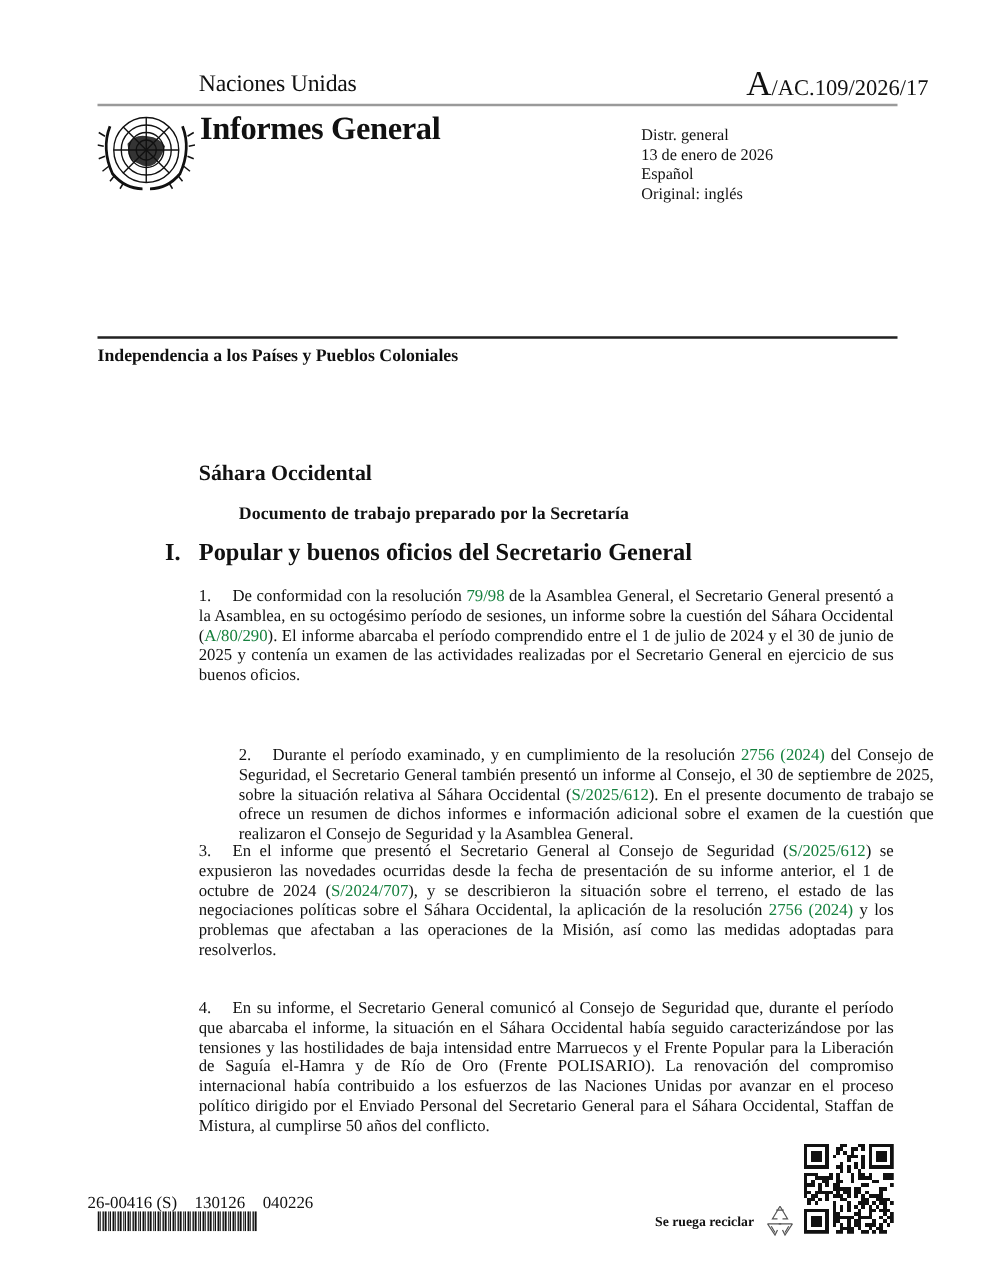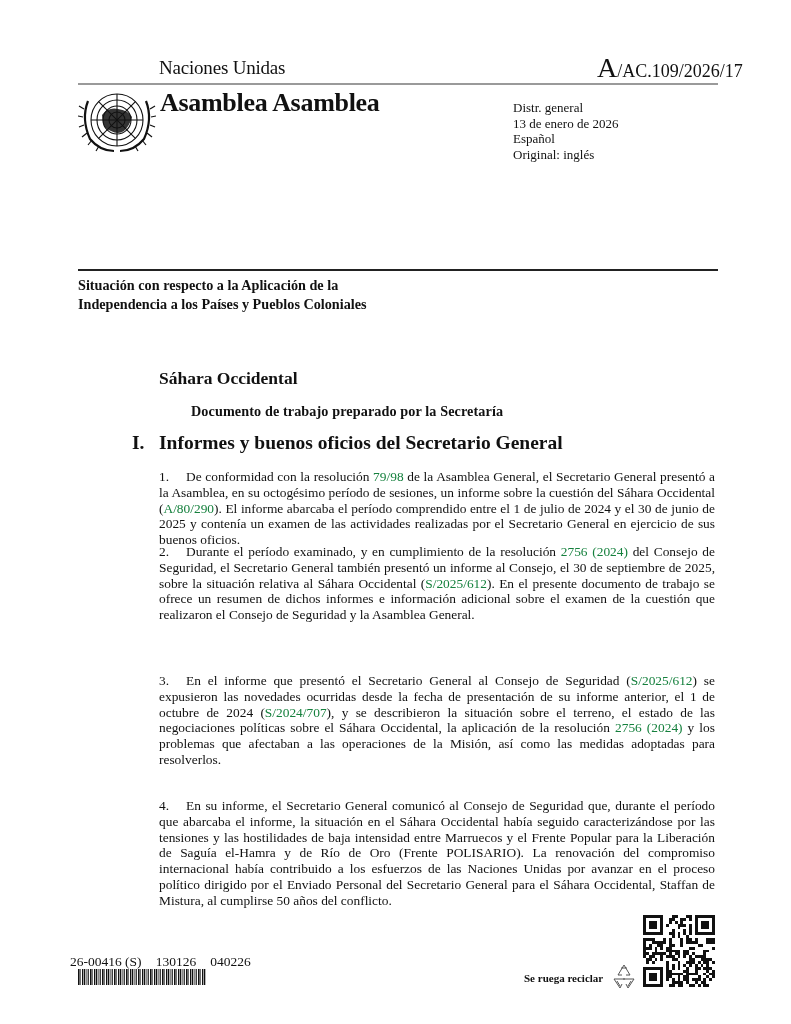--- a/index.html
+++ b/index.html
@@ -26,21 +26,21 @@
   .subject { left: 159px; top: 368px; font-size: 17.5px; font-weight: bold; }
   .subtitle { left: 159px; top: 403px; font-size: 14.2px; font-weight: bold; letter-spacing: 0.1px; margin-left: 32px; }
   .section { left: 132px; top: 432px; font-size: 19.5px; font-weight: bold; white-space: nowrap; }
   .section .num { display: inline-block; width: 27px; }
 
   .para { left: 159px; width: 556px; font-size: 13.4px; line-height: 15.8px; text-align: justify; }
   .para .pnum { display: inline-block; width: 27px; text-indent: 0; }
   .link { color: #15803d; text-decoration: none; }
 
   .p1 { top: 469px; }
-  .p2 { top: 544px; }
+  .p2 { top: 596px; margin-left: 32px; }
   .p3 { top: 673px; }
   .p4 { top: 778px; margin-top: 20px; }
 
   .jobno { left: 70px; top: 954px; font-size: 13.5px; white-space: nowrap; }
   .jobno span { margin-right: 14px; }
   .barcode { left: 78px; top: 969px; width: 130px; height: 16px; }
 
   .recycle-text { left: 524px; top: 972px; font-size: 11px; font-weight: bold; white-space: nowrap; }
   .recycle-icon { left: 611px; top: 963px; width: 26px; height: 26px; }
   .qr { left: 643px; top: 915px; width: 72px; height: 72px; }
@@ -77,39 +77,38 @@
       <line x1="21" y1="57" x2="18" y2="62"></line>
     <line x1="72" y1="20" x2="77" y2="17"></line>
       <line x1="73" y1="28" x2="78" y2="27"></line>
       <line x1="72" y1="36" x2="77" y2="38"></line>
       <line x1="69" y1="44" x2="74" y2="48"></line>
       <line x1="64" y1="51" x2="68" y2="56"></line>
       <line x1="57" y1="57" x2="60" y2="62"></line>
   </g>
 </svg>
 
-<div class="abs organ">Asamblea Asamblea</div>
+<div class="abs organ">Informes General</div>
 
 <div class="abs distr">
   <div>Distr. general</div>
   <div>13 de enero de 2026</div>
   <div>Español</div>
   <div>Original: inglés</div>
 </div>
 
 <div class="abs rule-thick"></div>
 
 <div class="abs committee">
-  <div>Situación con respecto a la Aplicación de la</div>
   <div>Independencia a los Países y Pueblos Coloniales</div>
 </div>
 
 <div class="abs subject">Sáhara Occidental</div>
 <div class="abs subtitle">Documento de trabajo preparado por la Secretaría</div>
-<div class="abs section"><span class="num">I.</span><span>Informes y buenos oficios del Secretario General</span></div>
+<div class="abs section"><span class="num">I.</span><span>Popular y buenos oficios del Secretario General</span></div>
 
 <div class="abs para p1"><span class="pnum">1.</span><span>De conformidad con la resolución </span><a class="link" href="#">79/98</a><span> de la Asamblea General, el Secretario General presentó a la Asamblea, en su octogésimo período de sesiones, un informe sobre la cuestión del Sáhara Occidental (</span><a class="link" href="#">A/80/290</a><span>). El informe abarcaba el período comprendido entre el 1 de julio de 2024 y el 30 de junio de 2025 y contenía un examen de las actividades realizadas por el Secretario General en ejercicio de sus buenos oficios.</span></div>
 <div class="abs para p2"><span class="pnum">2.</span><span>Durante el período examinado, y en cumplimiento de la resolución </span><a class="link" href="#">2756 (2024)</a><span> del Consejo de Seguridad, el Secretario General también presentó un informe al Consejo, el 30 de septiembre de 2025, sobre la situación relativa al Sáhara Occidental (</span><a class="link" href="#">S/2025/612</a><span>). En el presente documento de trabajo se ofrece un resumen de dichos informes e información adicional sobre el examen de la cuestión que realizaron el Consejo de Seguridad y la Asamblea General.</span></div>
 <div class="abs para p3"><span class="pnum">3.</span><span>En el informe que presentó el Secretario General al Consejo de Seguridad (</span><a class="link" href="#">S/2025/612</a><span>) se expusieron las novedades ocurridas desde la fecha de presentación de su informe anterior, el 1 de octubre de 2024 (</span><a class="link" href="#">S/2024/707</a><span>), y se describieron la situación sobre el terreno, el estado de las negociaciones políticas sobre el Sáhara Occidental, la aplicación de la resolución </span><a class="link" href="#">2756 (2024)</a><span> y los problemas que afectaban a las operaciones de la Misión, así como las medidas adoptadas para resolverlos.</span></div>
 <div class="abs para p4"><span class="pnum">4.</span><span>En su informe, el Secretario General comunicó al Consejo de Seguridad que, durante el período que abarcaba el informe, la situación en el Sáhara Occidental había seguido caracterizándose por las tensiones y las hostilidades de baja intensidad entre Marruecos y el Frente Popular para la Liberación de Saguía el-Hamra y de Río de Oro (Frente POLISARIO). La renovación del compromiso internacional había contribuido a los esfuerzos de las Naciones Unidas por avanzar en el proceso político dirigido por el Enviado Personal del Secretario General para el Sáhara Occidental, Staffan de Mistura, al cumplirse 50 años del conflicto.</span></div>
 
 <div class="abs jobno"><span>26-00416 (S)</span><span>130126</span><span>040226</span></div>
 
 <svg class="abs barcode" viewBox="0 0 130 16" id="barcode">
     <rect x="0" y="0" width="1.6" height="16" fill="#111"></rect>

